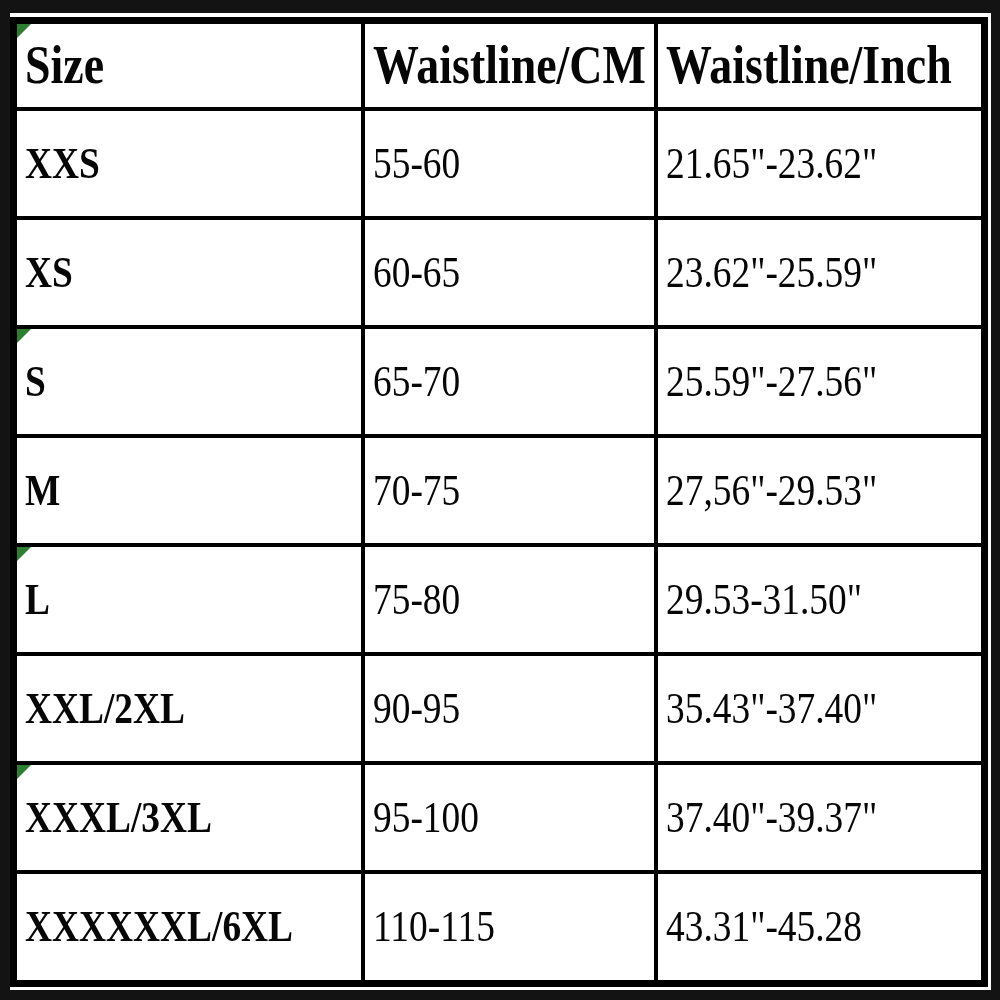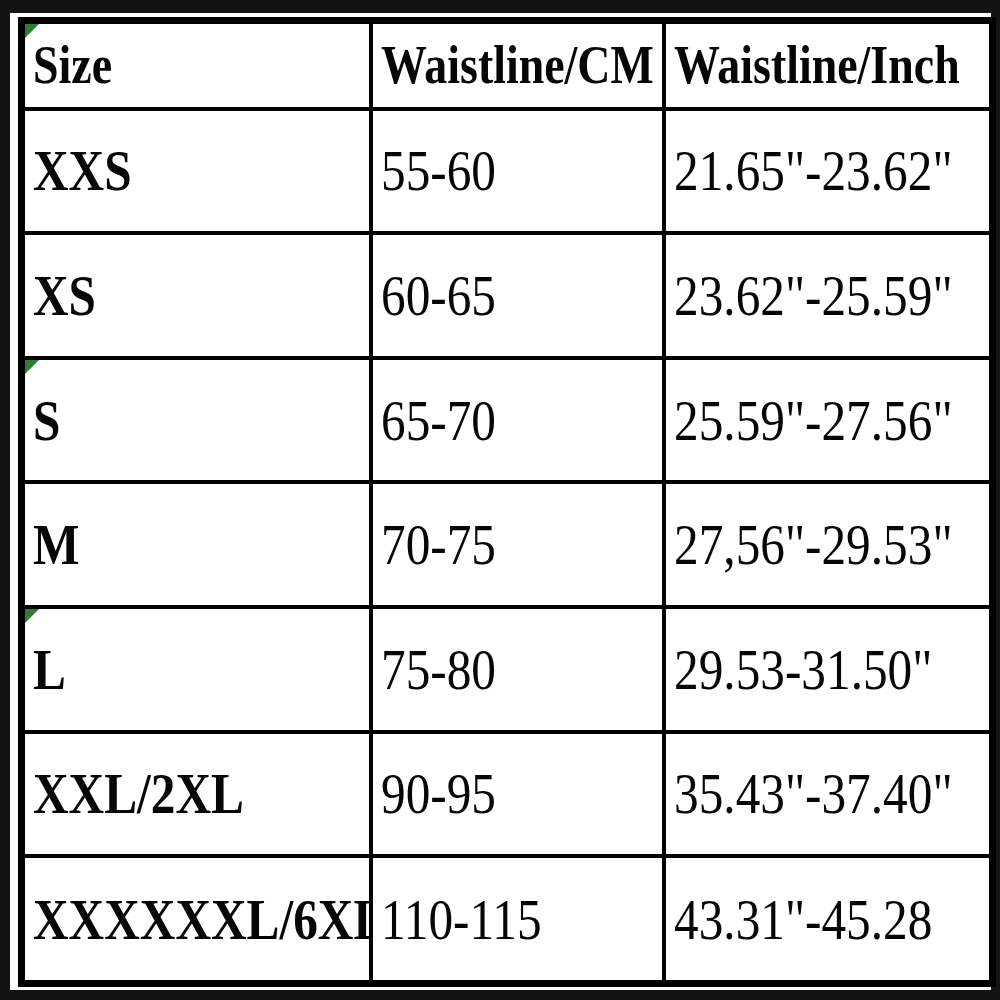--- a/index.html
+++ b/index.html
@@ -30,39 +30,38 @@
   }
   table.size-chart {
     width: 100%;
     height: 100%;
     border-collapse: collapse;
     table-layout: fixed;
     background: #ffffff;
   }
   table.size-chart, table.size-chart th, table.size-chart td {
     border: 4px solid #000000;
-    margin-left: 8px;
   }
   table.size-chart { border-width: 7px; }
   th, td {
     position: relative;
     box-sizing: border-box;
     padding: 0 0 0 8px;
     vertical-align: middle;
     text-align: left;
     color: #060606;
     overflow: hidden;
   }
   thead th {
     height: 88px;
     font-size: 54px;
     font-weight: bold;
     border-bottom-width: 7px;
   }
-  tbody td { font-size: 58px; font-weight: normal; }
+  tbody td { font-size: 44px; font-weight: normal; }
   tbody td.col-size { font-weight: bold; }
   .txt {
     display: inline-block;
     transform: scaleX(0.85);
     transform-origin: 0 50%;
     white-space: nowrap;
     line-height: 1.05;
   }
   .flag {
     position: absolute;
@@ -124,20 +123,25 @@
             <td class="col-size"><span class="flag" style="border-top-color: rgb(46, 125, 50);"></span><span class="txt">L</span></td>
             <td class="col-cm"><span class="txt">75-80</span></td>
             <td class="col-inch"><span class="txt">29.53-31.50"</span></td>
           </tr>
           <tr>
             <td class="col-size"><span class="txt">XXL/2XL</span></td>
             <td class="col-cm"><span class="txt">90-95</span></td>
             <td class="col-inch"><span class="txt">35.43"-37.40"</span></td>
           </tr>
           <tr>
+            <td class="col-size"><span class="flag" style="border-top-color: rgb(46, 125, 50);"></span><span class="txt">XXXL/3XL</span></td>
+            <td class="col-cm"><span class="txt">95-100</span></td>
+            <td class="col-inch"><span class="txt">37.40"-39.37"</span></td>
+          </tr>
+          <tr>
             <td class="col-size"><span class="txt">XXXXXXL/6XL</span></td>
             <td class="col-cm"><span class="txt">110-115</span></td>
             <td class="col-inch"><span class="txt">43.31"-45.28</span></td>
           </tr>
         </tbody>
     </table>
   </div>
 </div>
 
 </body></html>

